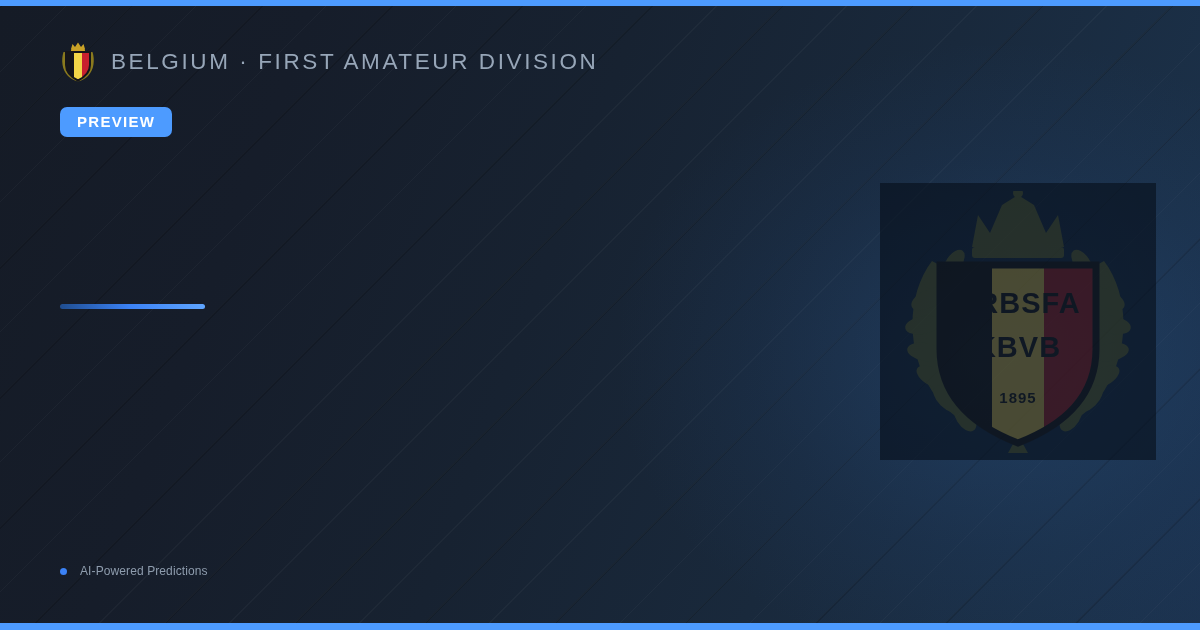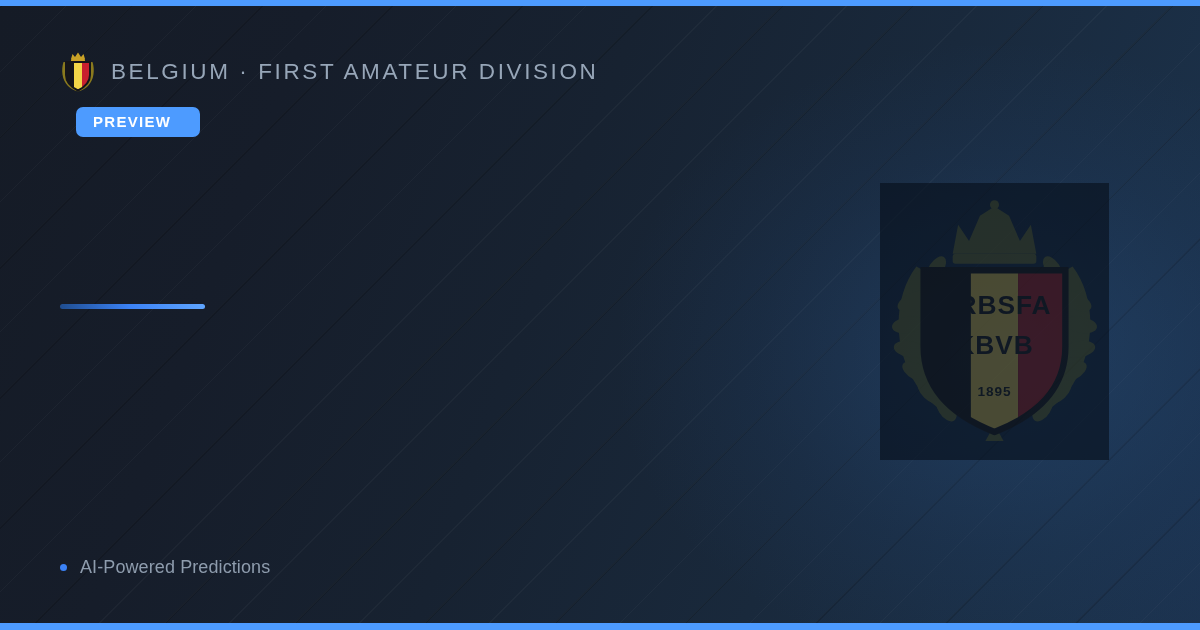--- a/index.html
+++ b/index.html
@@ -77,21 +77,21 @@
     left:60px;
     top:0;
     right:0;
     bottom:0;
     z-index:4;
   }
 
   
   .league-row {
     position:absolute;
-    top:46px;
+    top:36px;
     left:0;
     display:flex;
     align-items:center;
     gap:15px;
   }
   .flag-badge {
     width:36px;
     height:40px;
     flex:0 0 auto;
     display:block;
@@ -102,28 +102,28 @@
     color:#97a6b8;
     text-transform:uppercase;
     white-space:nowrap;
     font-weight:400;
   }
 
   
   .preview-badge {
     position:absolute;
     top:101px;
-    left:16px;
+    left:0;
     display:inline-block;
     background:#4d9bff;
     color:#ffffff;
     font-size:15px;
     font-weight:700;
     letter-spacing:1.3px;
-    padding:7px 29px 8px 17px;
+    padding:7px 17px 8px 17px;
     border-radius:7px;
     text-transform:uppercase;
     line-height:1;
   }
 
   
   .title {
     position:absolute;
     top:146px;
     left:0;
@@ -144,21 +144,21 @@
     height:5px;
     border-radius:3px;
     background:linear-gradient(90deg,#1f4d8f 0%, #3b82f6 48%, #5fa5ff 100%);
   }
 
   
   .crest-panel {
     position:absolute;
     left:880px;
     top:177px;
-    width:229px;
+    width:276px;
     height:277px;
     background:rgba(6,14,26,0.62);
     z-index:3;
     display:flex;
     align-items:center;
     justify-content:center;
     overflow:hidden;
   }
   .crest-svg {
     width:252px;
@@ -184,21 +184,21 @@
   }
   .footer-dot {
     width:7px;
     height:7px;
     border-radius:50%;
     background:#3b82f6;
     display:inline-block;
     flex:0 0 auto;
   }
   .footer-tag {
-    font-size:18px;
+    font-size:12px;
     color:#8e9cad;
     letter-spacing:0.1px;
   }
 </style>
 </head>
 <body>
 
 <div class="og-card">
 
   <div class="bg-texture"></div>

